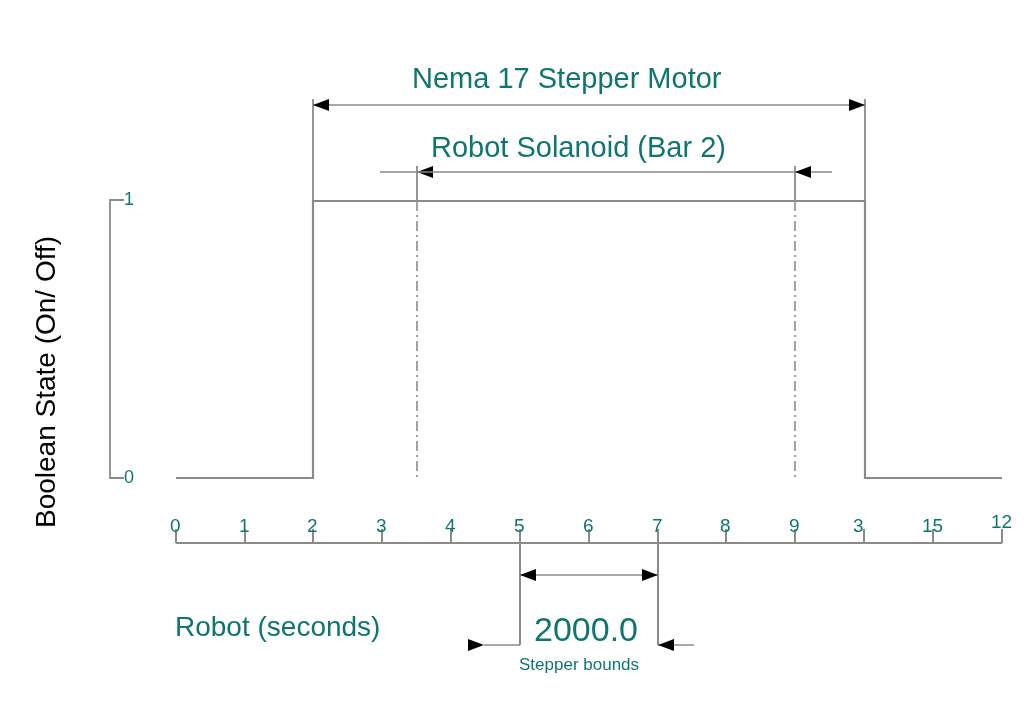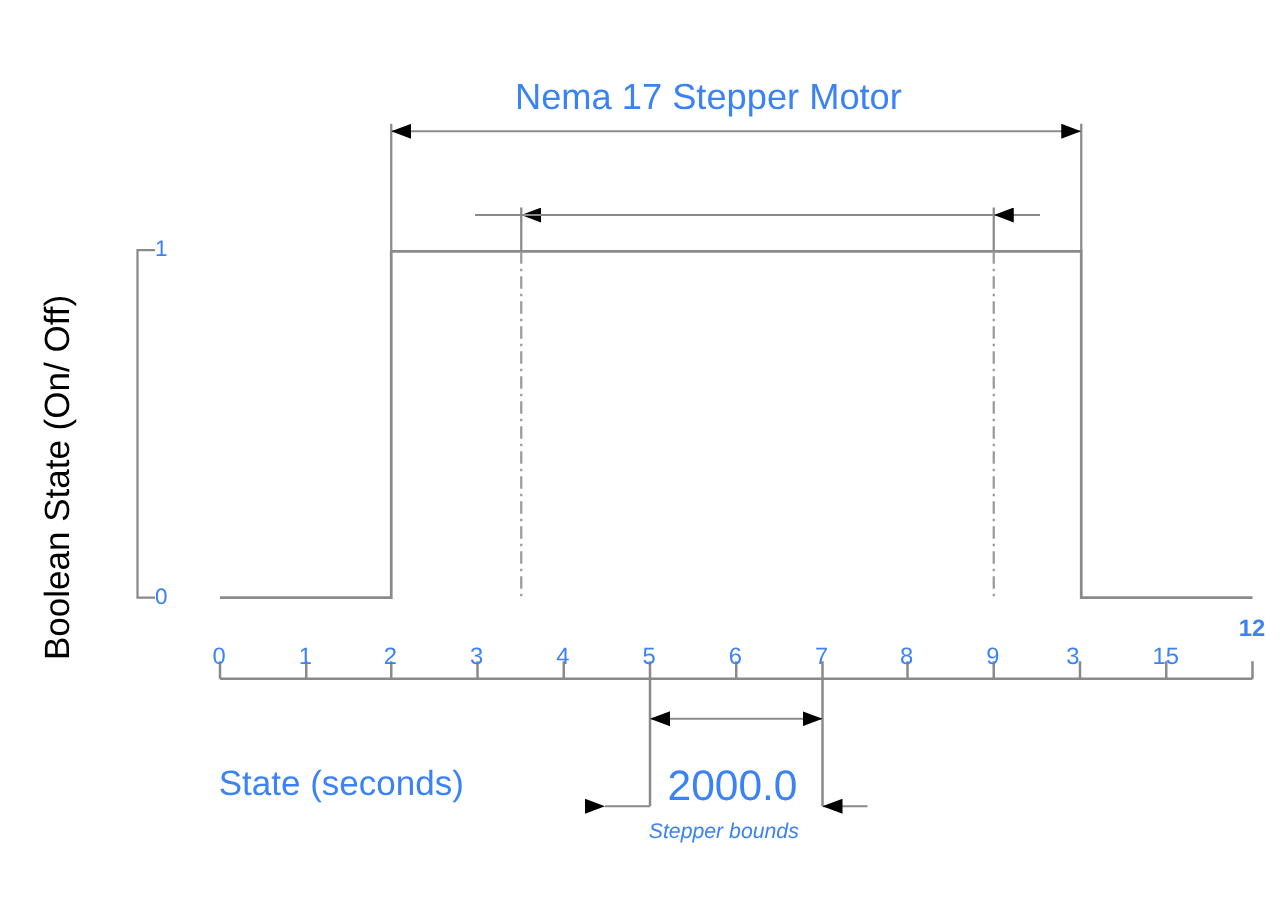--- a/index.html
+++ b/index.html
@@ -1,20 +1,20 @@
 <!DOCTYPE html>
 <html><head>
 <meta charset="utf-8">
 <style>
   html,body{margin:0;padding:0;background:#ffffff;}
   body{width:1024px;height:724px;position:relative;overflow:hidden;
        font-family:"Liberation Sans","DejaVu Sans",sans-serif;color:#000;}
   #stage{position:absolute;left:0;top:0;width:1024px;height:724px;}
   svg{position:absolute;left:0;top:0;width:1024px;height:724px;display:block;}
-  .txt{position:absolute;white-space:nowrap;color:#3b82f6;}
+  .txt{position:absolute;white-space:nowrap;color:#0f766e;}
   .title-lg{font-size:29px;}
   .axis-num{font-size:19px;}
   .ylab-num{font-size:18px;}
   .axis-title{font-size:28px;}
   .bigval{font-size:34px;}
   .smalllab{font-size:17px;}
   .ylabel{position:absolute;font-size:28px;transform-origin:0 0;
           transform:rotate(-90deg);white-space:nowrap;}
 </style>
 </head>
@@ -87,40 +87,41 @@
       <line x1="520" y1="543" x2="520" y2="645" stroke="#8a8a8a" stroke-width="2"></line>
       <line x1="658" y1="543" x2="658" y2="645" stroke="#8a8a8a" stroke-width="2"></line>
       <line x1="520" y1="575" x2="658" y2="575" stroke="#8a8a8a" stroke-width="1.6" marker-start="url(#arrL)" marker-end="url(#arrR)"></line>
       <line x1="484" y1="645" x2="520" y2="645" stroke="#8a8a8a" stroke-width="1.6" marker-start="url(#arrR)"></line>
       <line x1="658" y1="645" x2="694" y2="645" stroke="#8a8a8a" stroke-width="1.6" marker-start="url(#arrL)"></line>
     </g>
   </svg>
 
   <div class="txt title-lg" style="left:412px;top:62px;">Nema 17 Stepper Motor</div>
 
+  <div class="txt title-lg" style="left:431px;top:131px;">Robot Solanoid (Bar 2)</div>
 
   <div class="ylabel" style="left:30px;top:528px;">Boolean State (On/ Off)</div>
 
   <div class="txt ylab-num" style="left:124px;top:189px;">1</div>
 
   <div class="txt ylab-num" style="left:124px;top:467px;">0</div>
 
   <div class="txt axis-num" style="left:170px;top:515px;">0</div>
   <div class="txt axis-num" style="left:239px;top:515px;">1</div>
   <div class="txt axis-num" style="left:307px;top:515px;">2</div>
   <div class="txt axis-num" style="left:376px;top:515px;">3</div>
   <div class="txt axis-num" style="left:445px;top:515px;">4</div>
   <div class="txt axis-num" style="left:514px;top:515px;">5</div>
   <div class="txt axis-num" style="left:583px;top:515px;">6</div>
   <div class="txt axis-num" style="left:652px;top:515px;">7</div>
   <div class="txt axis-num" style="left:720px;top:515px;">8</div>
   <div class="txt axis-num" style="left:789px;top:515px;">9</div>
   <div class="txt axis-num" style="left:853px;top:515px;">3</div>
   <div class="txt axis-num" style="left:922px;top:515px;">15</div>
-  <div class="txt axis-num" style="left:991px;top:493px;font-weight:bold;">12</div>
+  <div class="txt axis-num" style="left:991px;top:511px;">12</div>
 
-  <div class="txt axis-title" style="left:175px;top:611px;">State (seconds)</div>
+  <div class="txt axis-title" style="left:175px;top:611px;">Robot (seconds)</div>
 
   <div class="txt bigval" style="left:534px;top:610px;">2000.0</div>
 
-  <div class="txt smalllab" style="left:519px;top:655px;font-style:italic;">Stepper bounds</div>
+  <div class="txt smalllab" style="left:519px;top:655px;">Stepper bounds</div>
 
 </div>
 
 </body></html>

